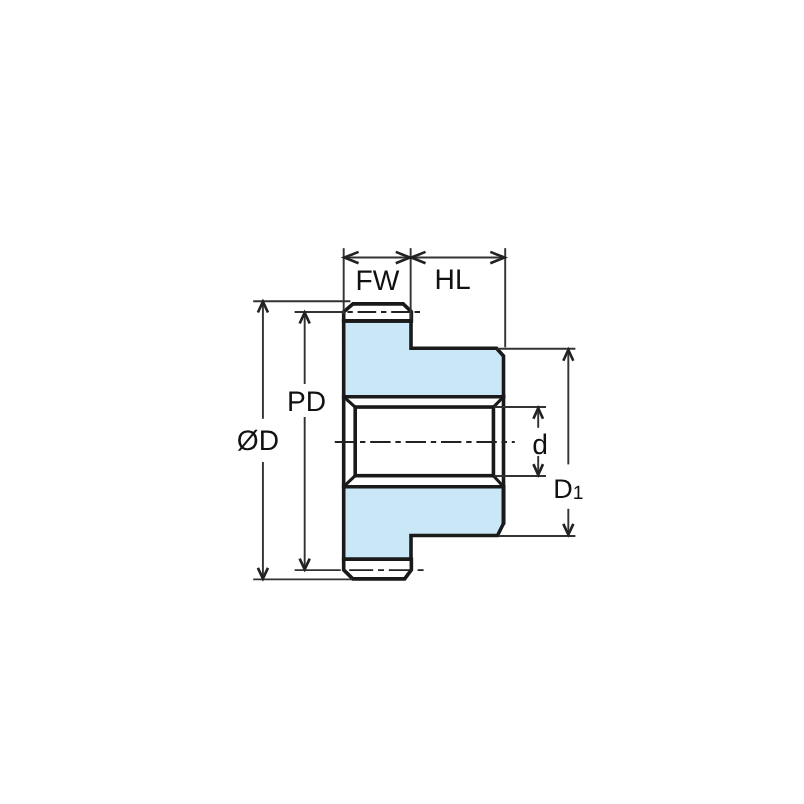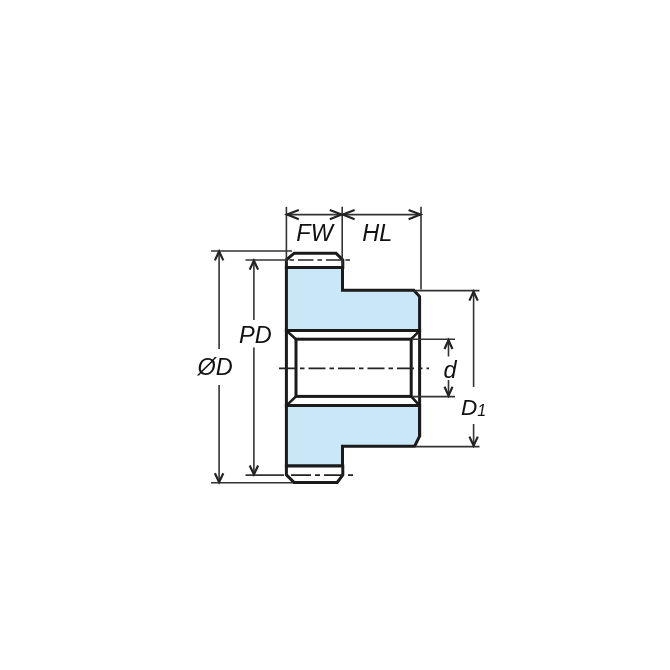--- a/index.html
+++ b/index.html
@@ -1,16 +1,16 @@
 <!DOCTYPE html>
 <html><head>
 <meta charset="utf-8">
 <style>
   html,body{margin:0;padding:0;background:#ffffff;}
-  #canvas{width:670px;height:670px;position:relative;background:#ffffff;font-style:italic;}
+  #canvas{width:670px;height:670px;position:relative;background:#ffffff;}
   svg text{font-family:"Liberation Sans", sans-serif;fill:#111;}
 </style>
 </head>
 <body>
 
 <div id="canvas">
 <svg width="670" height="670" viewBox="0 0 670 670" xmlns="http://www.w3.org/2000/svg">
 
   <rect x="0" y="0" width="670" height="670" fill="#ffffff"></rect>
 

